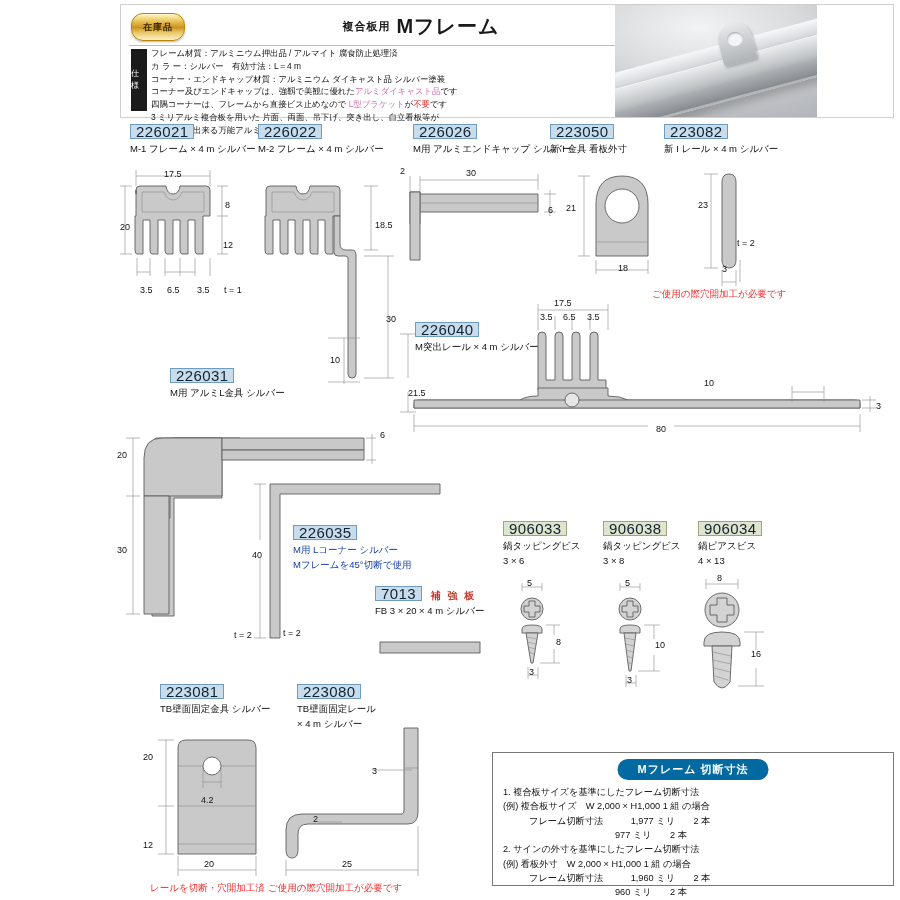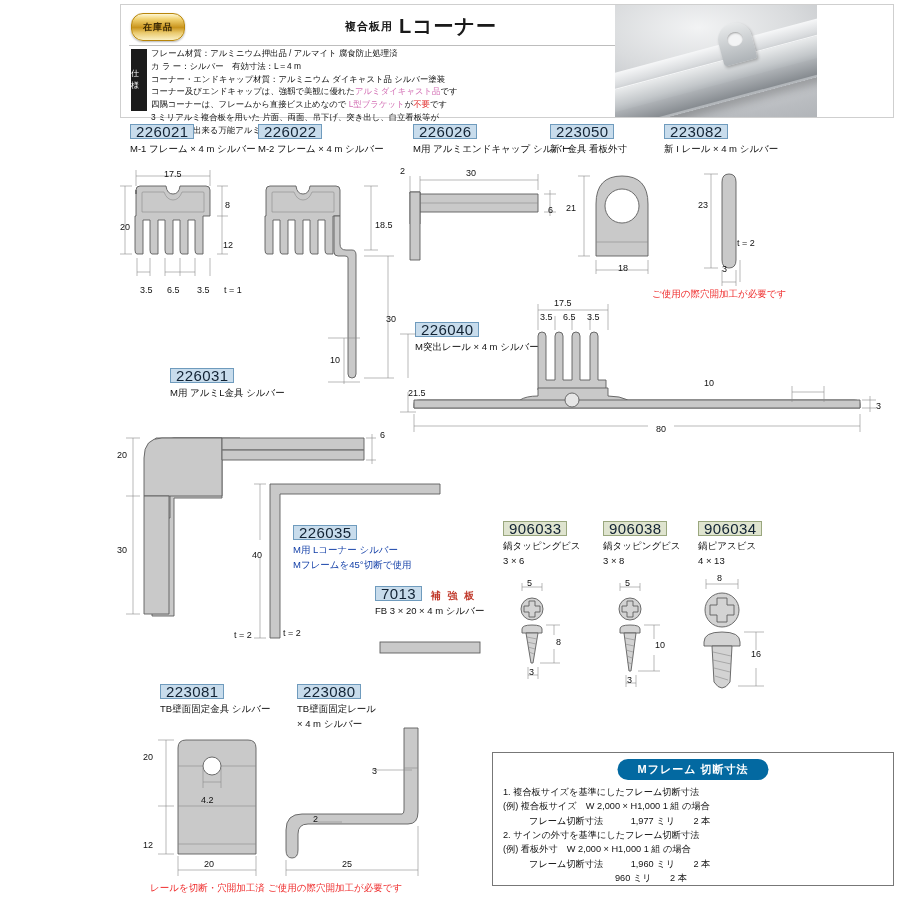--- a/index.html
+++ b/index.html
@@ -136,21 +136,21 @@
 </head>
 <body>
 
 <div class="page">
 
   <div class="header">
 
     <div class="badge-stock">在庫品</div>
 
     <div class="hdr-title">
-      <span class="small">複合板用</span><span>Lコーナー</span>
+      <span class="small">複合板用</span><span>Mフレーム</span>
     </div>
     <div class="hdr-rule"></div>
 
     <div class="spec-tab">仕 様</div>
 
     <div class="spec-list">
       <div>フレーム材質：アルミニウム押出品 / アルマイト  腐食防止処理済</div>
       <div>カ ラ ー：シルバー　有効寸法：L＝4 m</div>
       <div>コーナー・エンドキャップ材質：アルミニウム ダイキャスト品  シルバー塗装</div>
       <div>
@@ -543,20 +543,21 @@
 
   <div class="red-note" style="left:150px;top:882px;">レールを切断・穴開加工済</div>
   <div class="red-note" style="left:268px;top:882px;">ご使用の際穴開加工が必要です</div>
 
   <div class="infobox">
     <div class="cap">Mフレーム 切断寸法</div>
     <div class="body">
       <div>1. 複合板サイズを基準にしたフレーム切断寸法</div>
       <div>(例) 複合板サイズ　W 2,000 × H1,000 1 組 の場合</div>
       <div class="ind1">フレーム切断寸法　　　1,977 ミリ　　2 本</div>
+      <div class="ind2">977 ミリ　　2 本</div>
       <div>2. サインの外寸を基準にしたフレーム切断寸法</div>
       <div>(例) 看板外寸　W 2,000 × H1,000 1 組 の場合</div>
       <div class="ind1">フレーム切断寸法　　　1,960 ミリ　　2 本</div>
       <div class="ind2">960 ミリ　　2 本</div>
     </div>
   </div>
 
 </div>
 
 </body></html>

